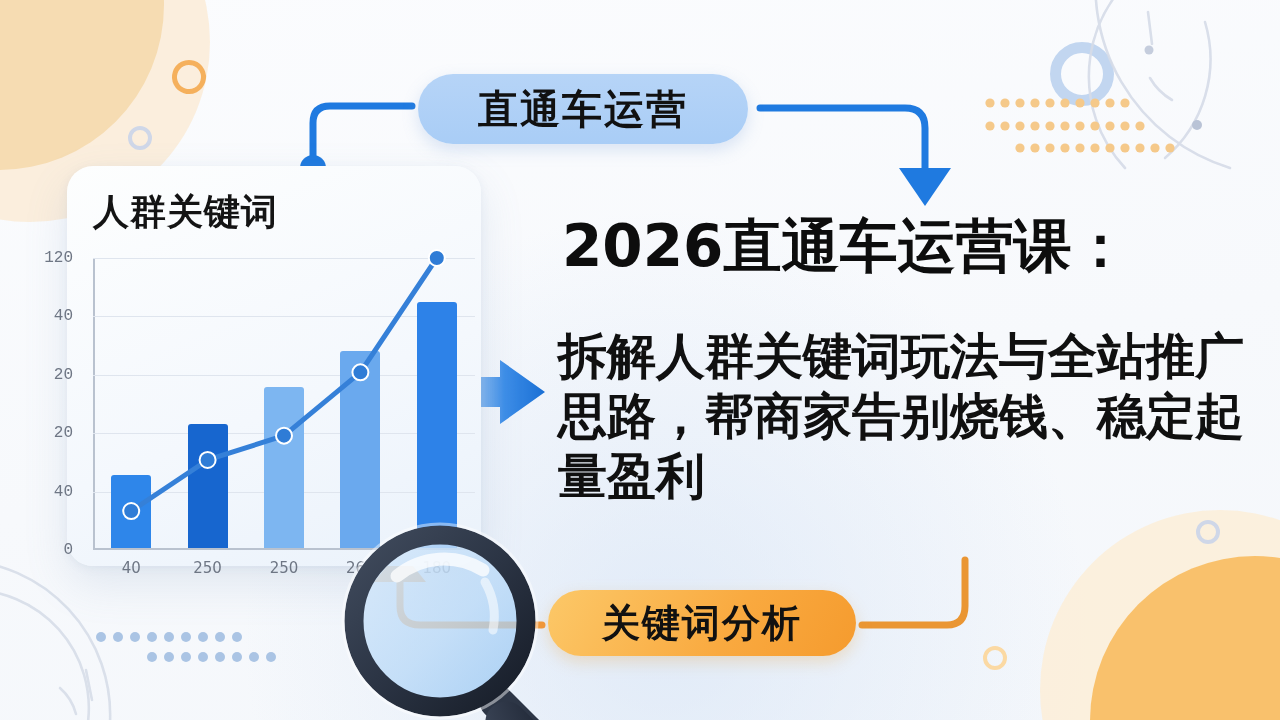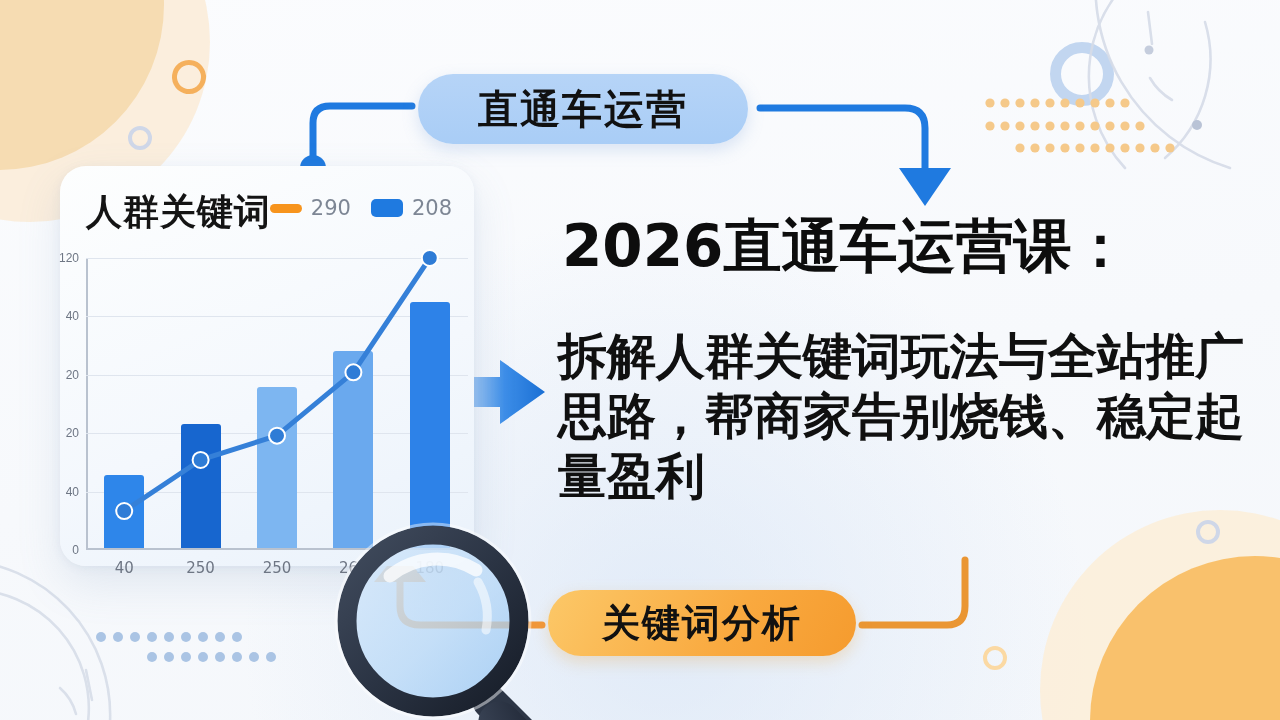--- a/index.html
+++ b/index.html
@@ -34,37 +34,37 @@
   .ring-orange{left:172px;top:60px;width:24px;height:24px;border-radius:50%;
     border:5px solid #f3a545;opacity:.85;transform:rotate(18deg);}
   .ring-orange-sm{left:983px;top:646px;width:16px;height:16px;border-radius:50%;
     border:4px solid #fbd9a3;}
 
   .arc-layer{position:absolute;inset:0;}
   svg.full{position:absolute;left:0;top:0;width:1280px;height:720px;overflow:visible;}
 
   
   #card{
-    position:absolute;left:60px;top:166px;width:414px;height:400px;
+    position:absolute;left:67px;top:166px;width:414px;height:400px;
     background:linear-gradient(158deg,#fdfefe 0%,#f4f8fd 58%,#eaf2fb 100%);
     border-radius:26px;
     box-shadow:0 18px 44px rgba(110,140,180,.16),0 2px 10px rgba(110,140,180,.10);
   }
   #card-title{position:absolute;left:26px;top:22px;font-size:36px;font-weight:bold;
     color:#141414;letter-spacing:1px;
     font-family:"DejaVu Sans","Liberation Sans",sans-serif;}
   #legend{position:absolute;right:22px;top:30px;display:flex;align-items:center;gap:20px;}
   .lg{display:flex;align-items:center;gap:9px;}
   .lg .swatch-line{width:32px;height:9px;border-radius:5px;background:#f7941d;}
   .lg .swatch-box{width:32px;height:18px;border-radius:5px;background:#1f7ae0;}
   .lg .lg-txt{font-size:21px;color:#7d8694;font-family:"DejaVu Sans",sans-serif;}
 
   #plot{position:absolute;left:26px;top:92px;width:382px;height:292px;}
-  .ylab{position:absolute;right:100%;margin-right:7px;transform:translateY(-50%);
-    font-size:12px;color:#6e7684;font-family:Liberation Sans, sans-serif;white-space:nowrap;}
+  .ylab{position:absolute;right:100%;margin-right:20px;transform:translateY(-50%);
+    font-size:16px;color:#6e7684;font-family:Liberation Mono, monospace;white-space:nowrap;}
   .xlab{position:absolute;top:100%;margin-top:9px;transform:translateX(-50%);
     font-size:15px;color:#6e7684;font-family:"DejaVu Sans",sans-serif;white-space:nowrap;}
   .gridline{position:absolute;left:0;right:0;height:1px;background:#dfe5ee;}
   .axis-v{position:absolute;left:0;top:0;bottom:0;width:2px;background:#b9c2cf;}
   .axis-h{position:absolute;left:0;right:0;bottom:0;height:2px;background:#b9c2cf;}
   .bar{position:absolute;bottom:2px;border-radius:3px 3px 0 0;}
 
   
   .pill{position:absolute;display:flex;align-items:center;justify-content:center;
     font-weight:bold;color:#111;letter-spacing:2px;
@@ -205,30 +205,20 @@
 
   <svg class="full" viewBox="0 0 1280 720">
     <path d="M542 625 L420 625 Q400 625 400 606 L400 578" fill="none" stroke="#f0973a" stroke-width="7" stroke-linecap="round"></path>
     <polygon points="374,582 426,582 400,550" fill="#f0973a"></polygon>
     <path d="M862 625 L947 625 Q965 625 965 606 L965 560" fill="none" stroke="#ea9633" stroke-width="7" stroke-linecap="round"></path>
   </svg>
 
   <div id="card">
     <div id="card-title">人群关键词</div>
 
-    <div id="legend">
-      <div class="lg">
-        <span class="swatch-line"></span>
-        <span class="lg-txt">290</span>
-      </div>
-      <div class="lg">
-        <span class="swatch-box"></span>
-        <span class="lg-txt">208</span>
-      </div>
-    </div>
 
     <div id="plot">
       <div class="axis-v"></div>
       <div class="axis-h"></div>
       <div id="gridlines">
           <div class="gridline" style="top: 0px;"></div>
           <div class="gridline" style="top: 58.4px;"></div>
           <div class="gridline" style="top: 116.8px;"></div>
           <div class="gridline" style="top: 175.2px;"></div>
           <div class="gridline" style="top: 233.6px;"></div>

